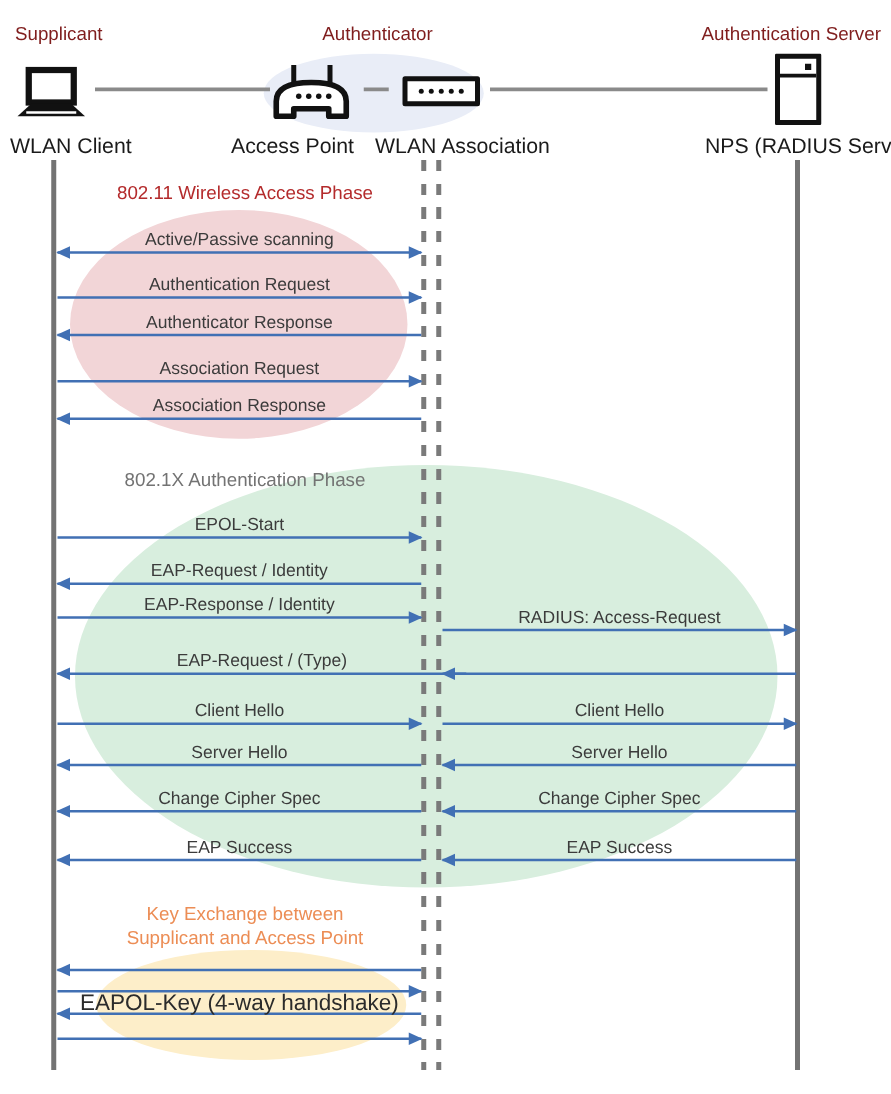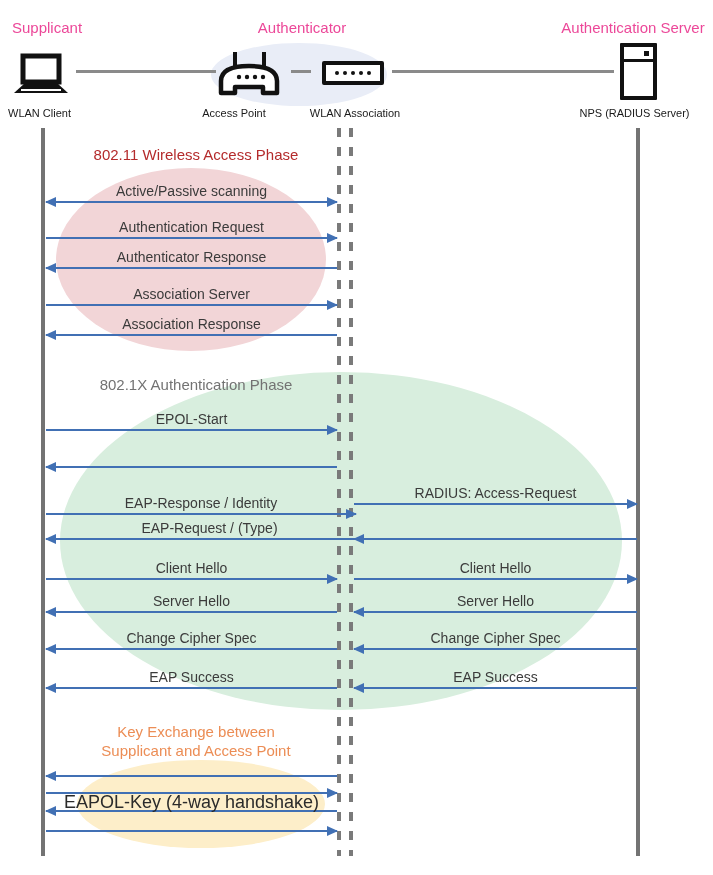--- a/index.html
+++ b/index.html
@@ -15,22 +15,22 @@
 
   
   .lifeline{position:absolute;top:128px;height:728px;z-index:3;}
   .lifeline.solid{width:4px;background:#737373;}
   .lifeline.dashed{width:4px;background:repeating-linear-gradient(to bottom,#7a7a7a 0 9px,transparent 9px 19px);}
 
   
   .hline{position:absolute;top:70px;height:3px;background:#8a8a8a;z-index:2;}
 
   
-  .role-label{position:absolute;top:19px;font-size:15px;color:#ec4899;white-space:nowrap;z-index:4;}
-  .node-label{position:absolute;top:107px;font-size:11px;color:#1a1a1a;white-space:nowrap;z-index:4;}
+  .role-label{position:absolute;top:19px;font-size:15px;color:#7f1d1d;white-space:nowrap;z-index:4;}
+  .node-label{position:absolute;top:107px;font-size:17px;color:#1a1a1a;white-space:nowrap;z-index:4;}
   .center{text-align:center;}
 
   
   .icon{position:absolute;z-index:3;}
   .controller-box{left:322px;top:61px;width:62px;height:24px;border:4px solid #111;border-radius:2px;
                   background:#fff;display:flex;align-items:center;justify-content:center;gap:4px;box-sizing:border-box;}
   .controller-box .dot{width:4px;height:4px;background:#111;border-radius:50%;}
   .server-box{left:620px;top:43px;width:37px;height:57px;border:4px solid #111;border-radius:1px;
               background:#fff;box-sizing:border-box;}
   .server-top{position:absolute;left:0;top:0;right:0;height:12px;border-bottom:3px solid #111;}
@@ -131,36 +131,37 @@
   </div>
   <div class="msg col-l" style="top:215px;">
     <div class="msg-label">Authentication Request</div>
     <div class="line right"></div>
   </div>
   <div class="msg col-l" style="top:245px;">
     <div class="msg-label">Authenticator Response</div>
     <div class="line left"></div>
   </div>
   <div class="msg col-l" style="top:282px;">
-    <div class="msg-label">Association Server</div>
+    <div class="msg-label">Association Request</div>
     <div class="line right"></div>
   </div>
   <div class="msg col-l" style="top:312px;">
     <div class="msg-label">Association Response</div>
     <div class="line left"></div>
   </div>
 
   <div class="msg col-l" style="top:407px;">
     <div class="msg-label">EPOL-Start</div>
     <div class="line right"></div>
   </div>
   <div class="msg col-l" style="top:444px;">
-    <div class="line left"></div>
-  </div>
-  <div class="msg col-l" style="top:491px;padding-left:19px;">
+    <div class="msg-label">EAP-Request / Identity</div>
+    <div class="line left"></div>
+  </div>
+  <div class="msg col-l" style="top:471px;">
     <div class="msg-label">EAP-Response / Identity</div>
     <div class="line right"></div>
   </div>
   <div class="msg col-l" style="top:516px;padding-left:36px;">
     <div class="msg-label">EAP-Request / (Type)</div>
     <div class="line left"></div>
   </div>
   <div class="msg col-l" style="top:556px;">
     <div class="msg-label">Client Hello</div>
     <div class="line right"></div>

